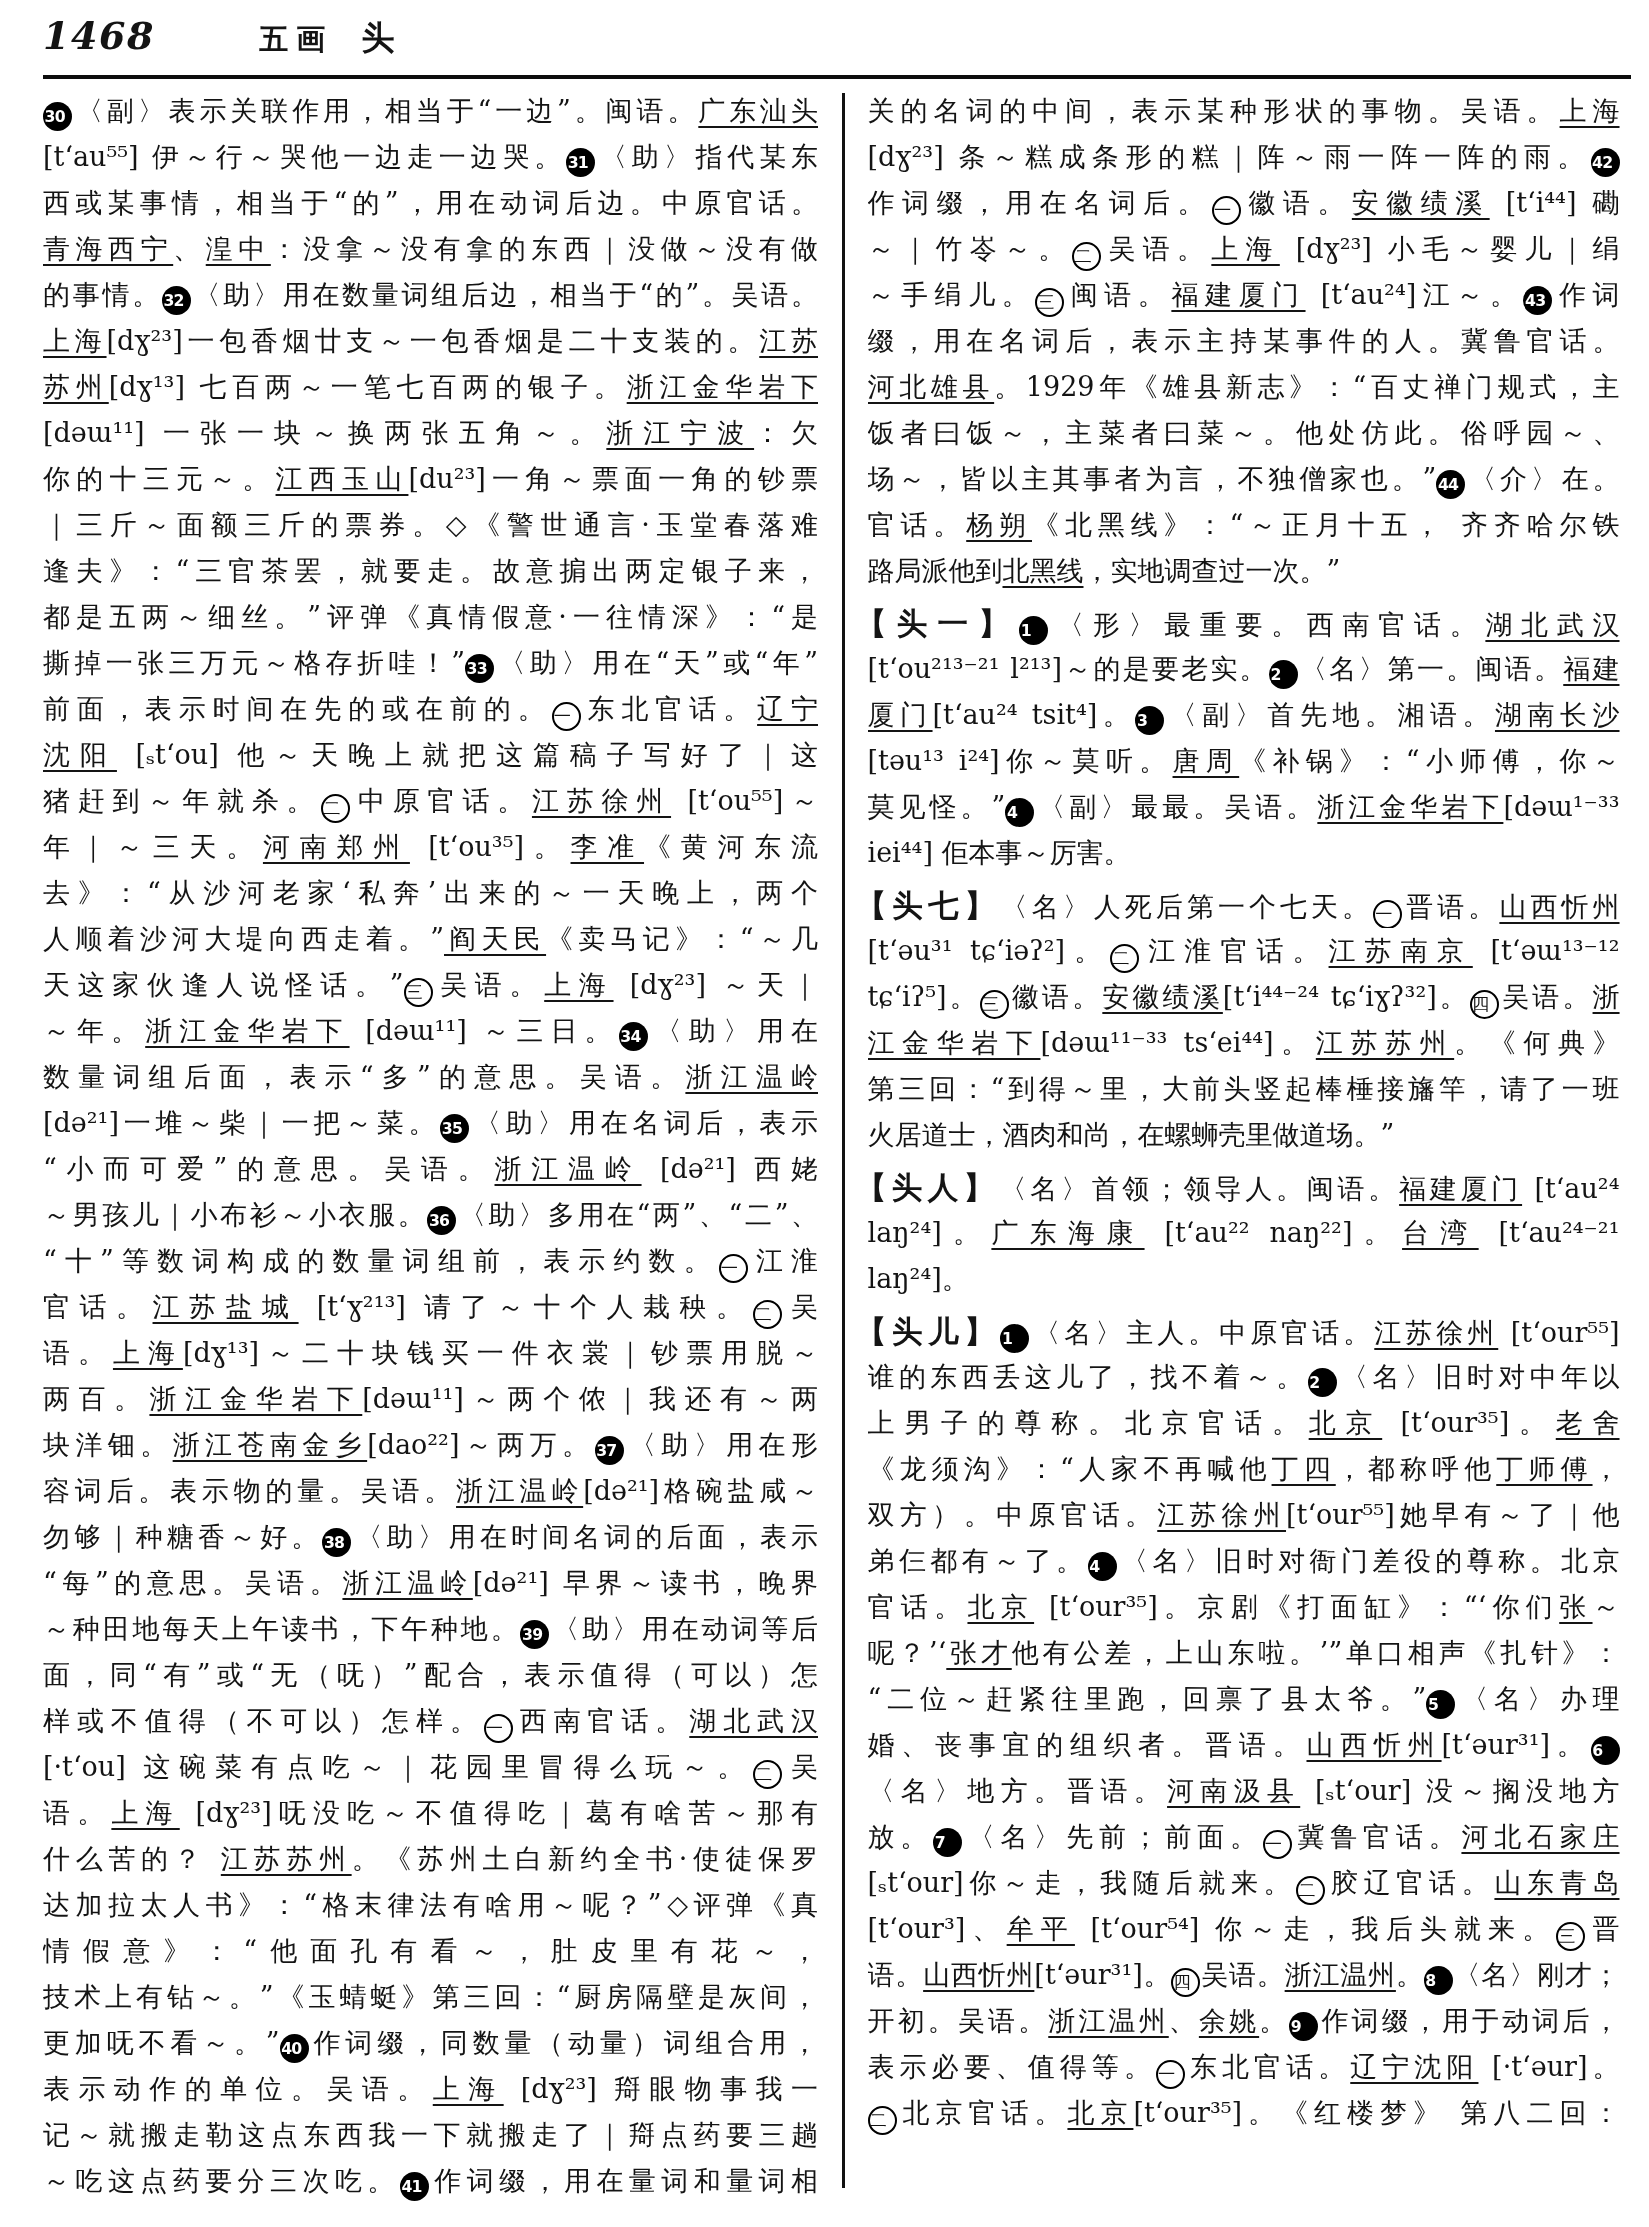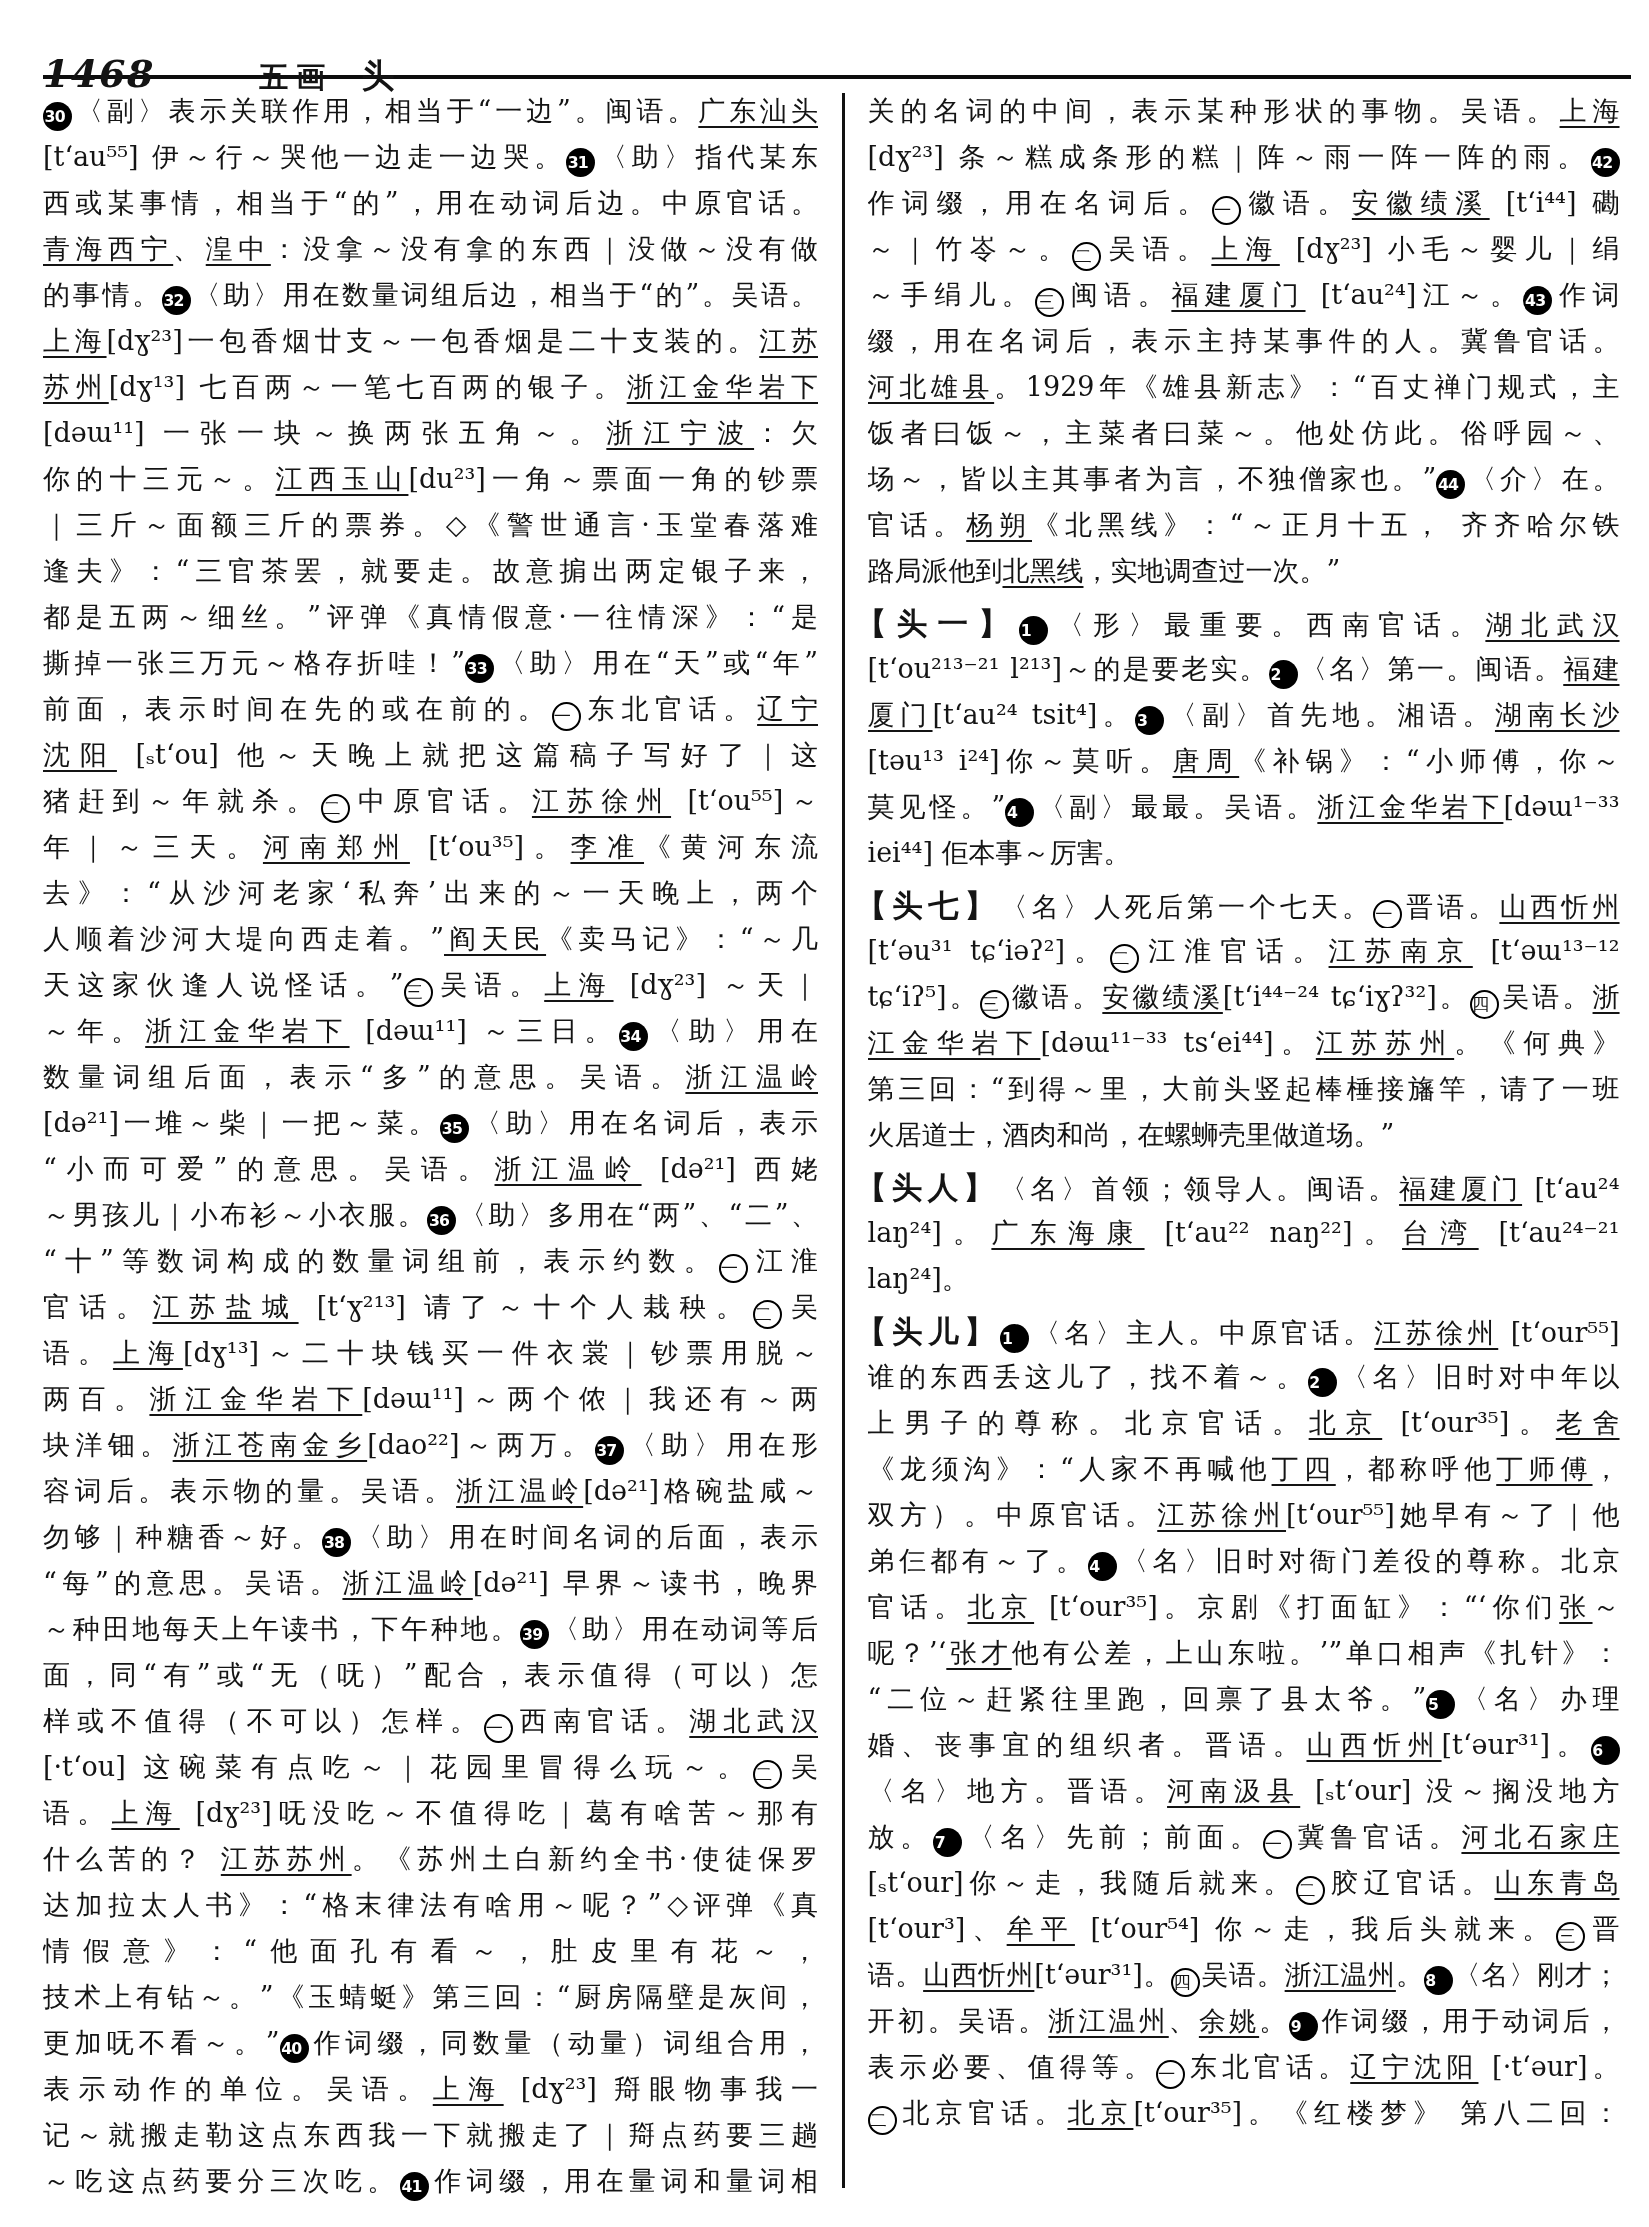--- a/index.html
+++ b/index.html
@@ -1,20 +1,20 @@
 <!DOCTYPE html>
 <html style="font-size:13.2px"><head>
 <meta charset="utf-8">
 <style>
   html,body{margin:0;padding:0;background:#f7f7f4;}
   body{width:1650px;height:2227px;background:#ffffff;color:#141414;
        font-family:"DejaVu Serif","DejaVu Sans",serif;overflow:hidden;}
   .page{position:relative;width:1650px;height:2227px;box-sizing:border-box;padding:13.2px 23px 0 43px;}
   .hdr{display:flex;align-items:baseline;height:54px;}
-  .pageno{font-size:38px;font-weight:bold;font-style:italic;letter-spacing:1.6px;margin-top:38px;}
+  .pageno{font-size:38px;font-weight:bold;font-style:italic;letter-spacing:1.6px;}
   .sec{font-size:29px;font-weight:bold;margin-left:104px;letter-spacing:8.2px;}
   .hw-char{font-size:33px;font-weight:bold;margin-left:28px;}
   .rule{height:4.1px;background:#0d0d0d;margin-top:8.2px;width:1588px;}
   .cols{display:flex;margin-top:8.2px;}
   .col{box-sizing:border-box;}
   .col.left{width:775px;}
   .col.right{width:752px;}
   .divider{width:2.5px;background:#111;margin:5px 23px 0 24px;height:2095px;}
   .ln{font-size:27px;height:46px;line-height:46px;text-align:justify;
       text-align-last:justify;overflow:hidden;}

